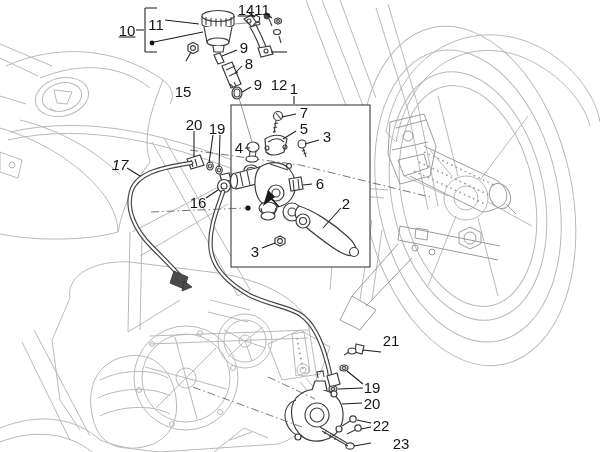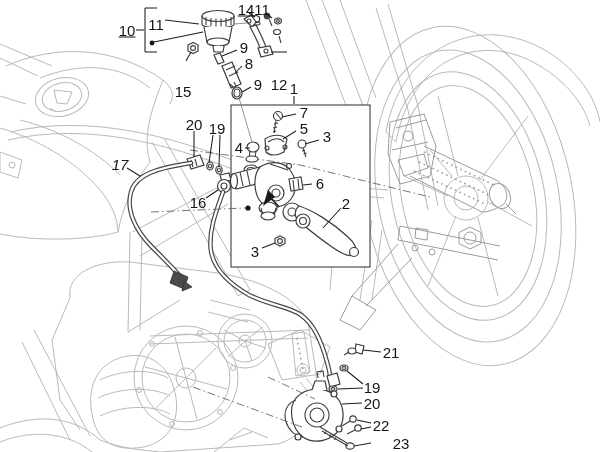--- a/index.html
+++ b/index.html
@@ -375,17 +375,17 @@
       <div class="callout" style="left: 279px; top: 52px; margin-top: 32px;">12</div>
       <div class="callout" style="left: 262px; top: 9px;">11</div>
       <div class="callout" style="left: 246px; top: 9px; text-decoration: underline;">14</div>
       <div class="callout" style="left: 183px; top: 67px; margin-top: 24px;">15</div>
       <div class="callout" style="left: 198px; top: 202px;">16</div>
       <div class="callout" style="left: 120px; top: 164px; font-style: italic;">17</div>
       <div class="callout" style="left: 194px; top: 124px;">20</div>
       <div class="callout" style="left: 217px; top: 128px;">19</div>
       <div class="callout" style="left: 372px; top: 387px;">19</div>
       <div class="callout" style="left: 372px; top: 403px;">20</div>
-      <div class="callout" style="left: 391px; top: 352px;">21</div>
+      <div class="callout" style="left: 391px; top: 340px;">21</div>
       <div class="callout" style="left: 381px; top: 425px; text-align: center;">22</div>
       <div class="callout" style="left: 401px; top: 443px;">23</div>
     </div>
 </div>
 
 </body></html>

